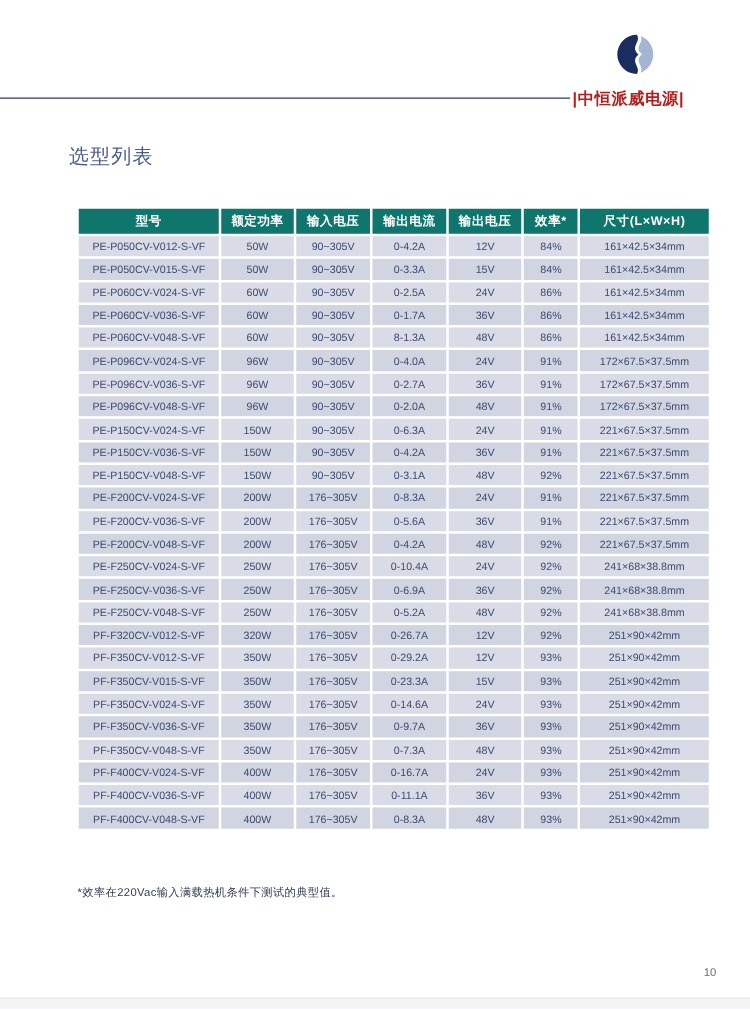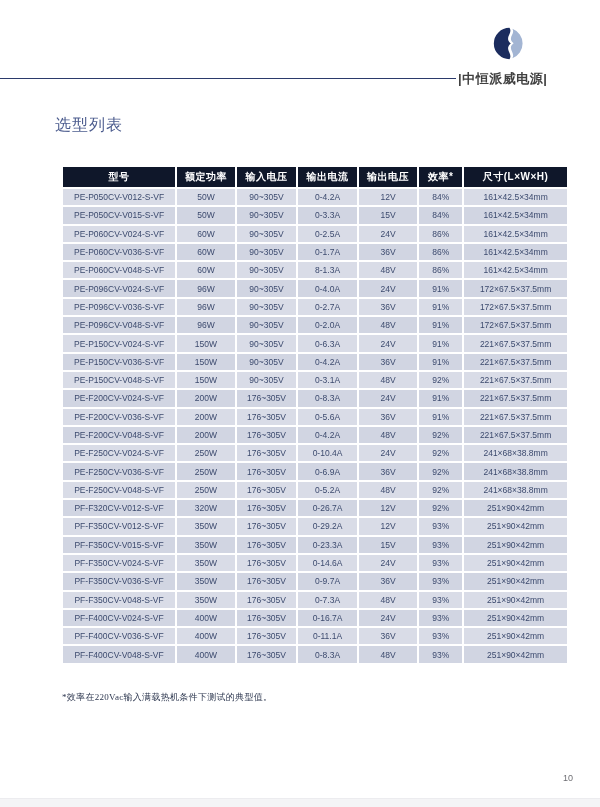--- a/index.html
+++ b/index.html
@@ -15,42 +15,42 @@
   
   .header-rule{
     position:absolute;top:78px;left:0;width:456px;height:1px;
     background:#2b3a6b;
   }
   .logo{
     position:absolute;top:27px;left:493px;width:33px;height:33px;
   }
   .brand-text{
     position:absolute;top:70px;left:458px;width:122px;
-    font-size:13px;font-weight:bold;color:#404040;
+    font-size:13px;font-weight:bold;color:#b91c1c;
     letter-spacing:0.5px;white-space:nowrap;
   }
 
   
   .section-title{
     position:absolute;top:115px;left:55px;
     font-size:16px;color:#4c5c8e;letter-spacing:1px;
   }
 
   
   .table-wrap{
     position:absolute;top:165px;left:61px;width:508px;
   }
   table.sel{
     width:100%;
     border-collapse:separate;
     border-spacing:2px 2px;
     table-layout:fixed;
   }
   table.sel th{
-    background:#0f172a;
+    background:#0f766e;
     color:#ffffff;
     font-size:10px;
     font-weight:bold;
     height:20px;
     padding:0 1px;
     text-align:center;
     letter-spacing:0.5px;
   }
   table.sel td{
     color:#3c4a6e;
@@ -59,22 +59,22 @@
     padding:0 1px;
     text-align:center;
     white-space:nowrap;
     overflow:hidden;
   }
   table.sel tbody tr:nth-child(odd) td{background:#d9dce7;}
   table.sel tbody tr:nth-child(even) td{background:#d1d5e2;}
 
   
   .footnote{
-    position:absolute;top:691px;left:62px;
-    font-size:9px;color:#2e3850;letter-spacing:0.3px;font-family:Liberation Serif, serif;
+    position:absolute;top:708px;left:62px;
+    font-size:9px;color:#2e3850;letter-spacing:0.3px;
   }
 
   
   .page-number{
     position:absolute;top:773px;left:563px;
     font-size:9px;color:#6e6e73;text-align:right;
   }
 
   .bottom-strip{
     position:absolute;bottom:0;left:0;width:600px;height:8px;

